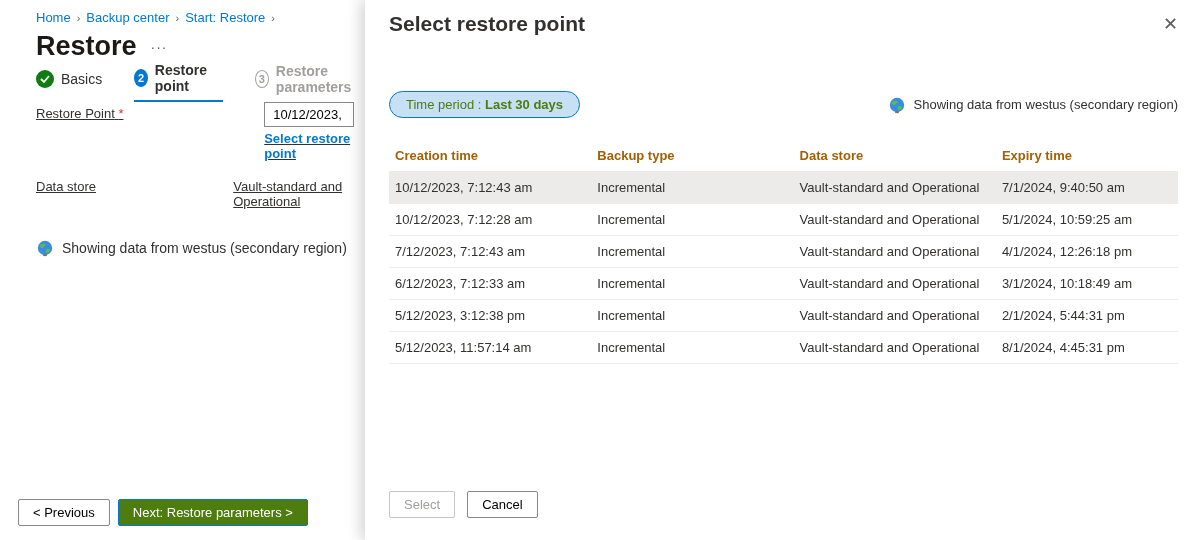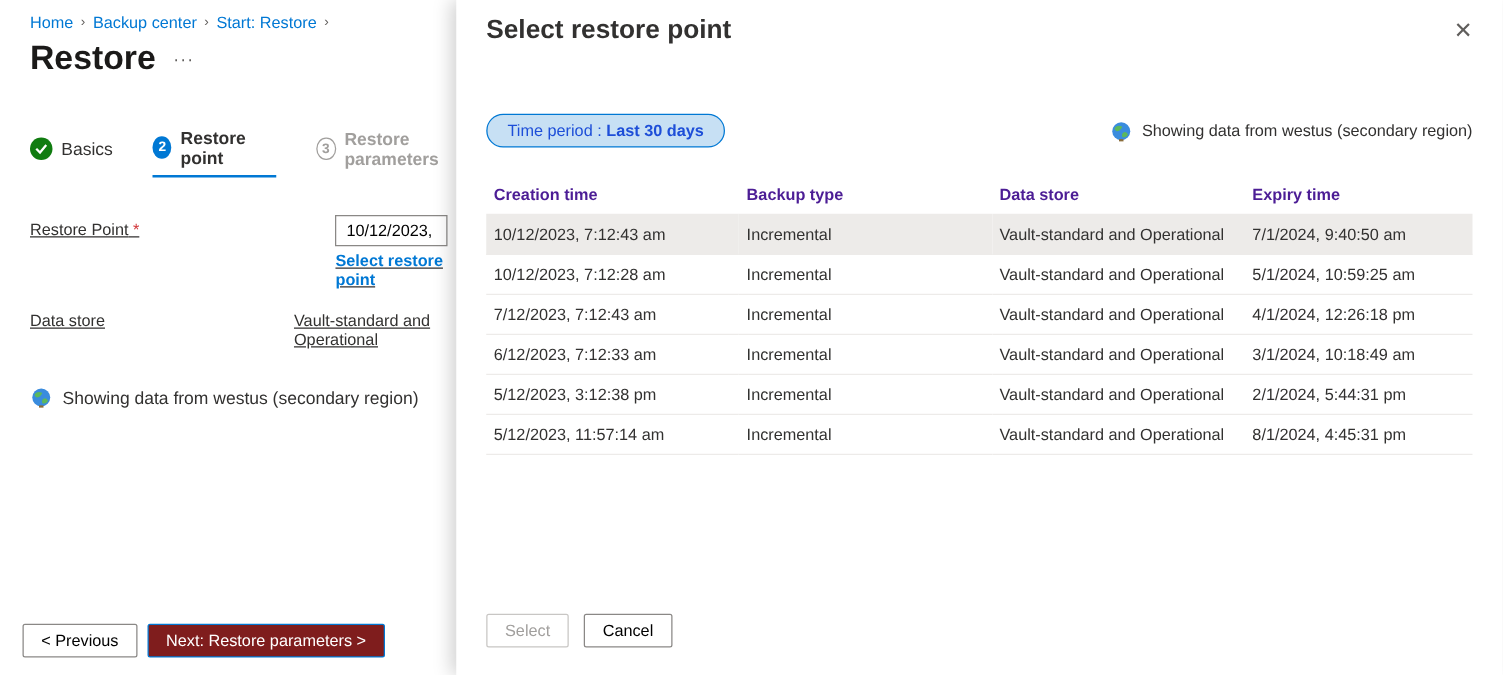--- a/index.html
+++ b/index.html
@@ -18,21 +18,21 @@
       overflow: hidden;
     }
     
     .left-pane {
       position: absolute;
       left: 0;
       top: 0;
       width: 411px;
       height: 540px;
       background: #fff;
-      padding: 10px 24px;
+      padding: 10px 36px;
     }
     .breadcrumb {
       display: flex;
       align-items: center;
       gap: 6px;
       font-size: 13px;
       margin-bottom: 6px;
     }
     .breadcrumb a {
       color: #0078d4;
@@ -40,38 +40,36 @@
       cursor: pointer;
     }
     .breadcrumb .chev {
       color: #605e5c;
       font-size: 11px;
     }
     .page-title-row {
       display: flex;
       align-items: center;
       gap: 14px;
-      margin-bottom: 40px;
     }
     .page-title {
       font-size: 27px;
       font-weight: 600;
       color: #1b1a19;
     }
     .ellipsis {
       color: #605e5c;
       font-size: 14px;
       letter-spacing: 1px;
       cursor: pointer;
     }
     .steps {
       display: flex;
       align-items: center;
       gap: 32px;
-      margin-bottom: 30px;
     }
     .step {
       display: flex;
       align-items: center;
       gap: 7px;
       padding-bottom: 6px;
     }
     .step-circle {
       width: 18px;
       height: 18px;
@@ -161,21 +159,21 @@
     }
     .btn {
       padding: 5px 14px;
       font-size: 13px;
       border: 1px solid #8a8886;
       background: #fff;
       cursor: pointer;
       border-radius: 2px;
     }
     .btn-primary {
-      background: #7f1d1d;
+      background: #4d7c0f;
       color: #fff;
       border-color: #0078d4;
     }
     
     .right-blade {
       position: absolute;
       left: 365px;
       top: 0;
       width: 837px;
       height: 540px;
@@ -205,42 +203,42 @@
       align-items: center;
       margin-bottom: 22px;
     }
     .pill {
       display: inline-block;
       padding: 5px 16px;
       border-radius: 18px;
       border: 1px solid #0078d4;
       background: #c7e0f4;
       font-size: 13px;
-      color: #1d4ed8;
+      color: #4d7c0f;
     }
     .pill strong {
       font-weight: 600;
     }
     .region-note-right {
       display: flex;
       align-items: center;
       gap: 8px;
       font-size: 13px;
     }
     .data-table {
       width: 100%;
       border-collapse: collapse;
       font-size: 13px;
     }
     .data-table th {
       text-align: left;
       font-weight: 600;
       padding: 8px 6px;
       border-bottom: 1px solid #edebe9;
-      color: #4c1d95;
+      color: #a16207;
     }
     .data-table td {
       padding: 8px 6px;
       border-bottom: 1px solid #edebe9;
     }
     .data-table tbody tr:first-child {
       background: #edebe9;
     }
     .data-table tbody tr {
       cursor: pointer;

